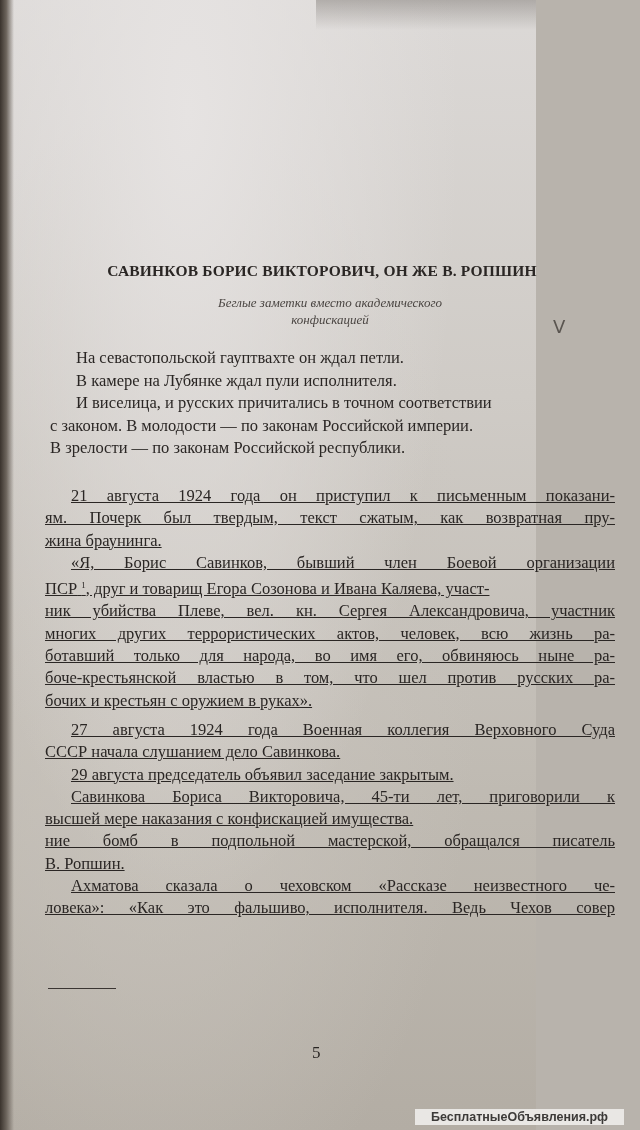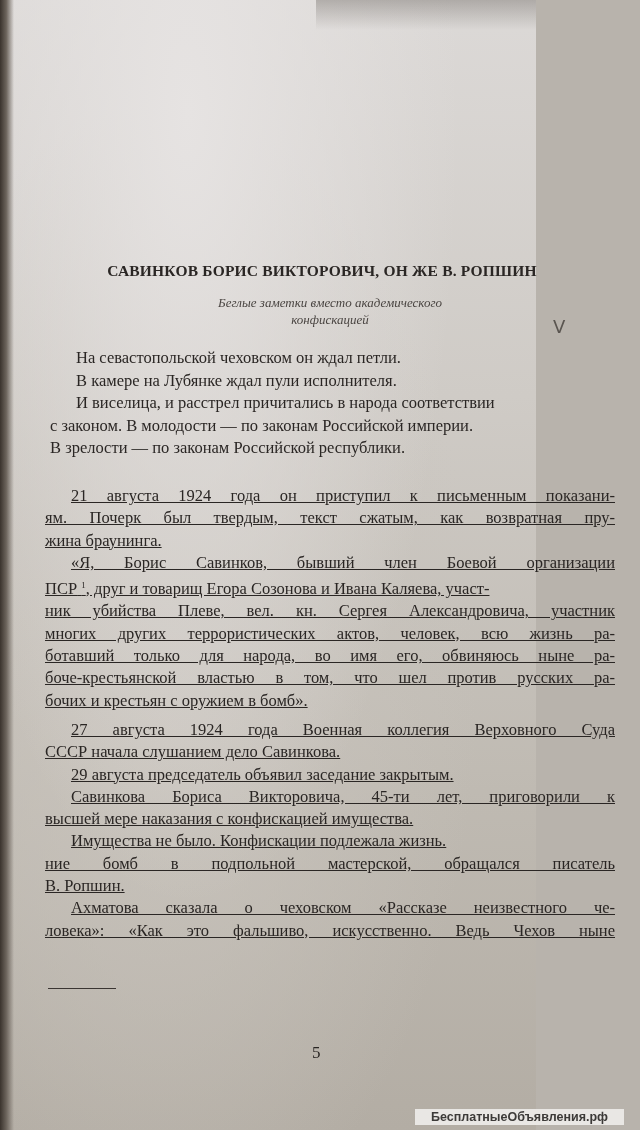--- a/index.html
+++ b/index.html
@@ -72,51 +72,50 @@
   <div class="corner-shadow"></div>
 
   <div class="title text">САВИНКОВ БОРИС ВИКТОРОВИЧ, ОН ЖЕ В. РОПШИН</div>
   <div class="subtitle">
     <div>Беглые заметки вместо академического</div>
     <div>конфискацией</div>
   </div>
   <div class="check">V</div>
 
   <div class="epigraph text">
-    <div class="indent">На севастопольской чеховском он ждал петли.</div>
+    <div class="indent">На севастопольской гауптвахте он ждал петли.</div>
     <div class="indent">В камере на Лубянке ждал пули исполнителя.</div>
-    <div class="indent">И виселица, и расстрел причитались в народа соответствии</div>
+    <div class="indent">И виселица, и русских причитались в точном соответствии</div>
     <div>с законом. В молодости — по законам Российской империи.</div>
     <div>В зрелости — по законам Российской республики.</div>
   </div>
 
   <div class="para text" style="top:485px;">
     <div class="indent">21 августа 1924 года он приступил к письменным показани-</div>
     <div>ям. Почерк был твердым, текст сжатым, как возвратная пру-</div>
     <div class="last">жина браунинга.</div>
     <div class="indent">«Я, Борис Савинков, бывший член Боевой организации</div>
     <div class="last"><span>ПСР</span> <sup>1</sup><span>, друг и товарищ Егора Созонова и Ивана Каляева, участ-</span></div>
     <div>ник убийства Плеве, вел. кн. Сергея Александровича, участник</div>
     <div>многих других террористических актов, человек, всю жизнь ра-</div>
     <div>ботавший только для народа, во имя его, обвиняюсь ныне ра-</div>
     <div>боче-крестьянской властью в том, что шел против русских ра-</div>
-    <div class="last">бочих и крестьян с оружием в бомб».</div>
+    <div class="last">бочих и крестьян с оружием в руках».</div>
   </div>
 
   <div class="para text" style="top:719px;">
     <div class="indent">27 августа 1924 года Военная коллегия Верховного Суда</div>
     <div class="last">СССР начала слушанием дело Савинкова.</div>
     <div class="indent last">29 августа председатель объявил заседание закрытым.</div>
     <div class="indent">Савинкова Бориса Викторовича, 45-ти лет, приговорили к</div>
     <div class="last">высшей мере наказания с конфискацией имущества.</div>
-    <div class="indent last">Имущества не было. Конфискации подлежала жизнь.</div>
     <div>ние бомб в подпольной мастерской, обращался писатель</div>
     <div class="last">В. Ропшин.</div>
     <div class="indent">Ахматова сказала о чеховском «Рассказе неизвестного че-</div>
-    <div>ловека»: «Как это фальшиво, искусственно. Ведь Чехов ныне</div>
+    <div>ловека»: «Как это фальшиво, исполнителя. Ведь Чехов совер</div>
   </div>
 
   <div class="rule"></div>
 
   <div class="pagenum text">5</div>
 
   <div class="watermark">БесплатныеОбъявления.рф</div>
 </div>
 
 </body></html>

